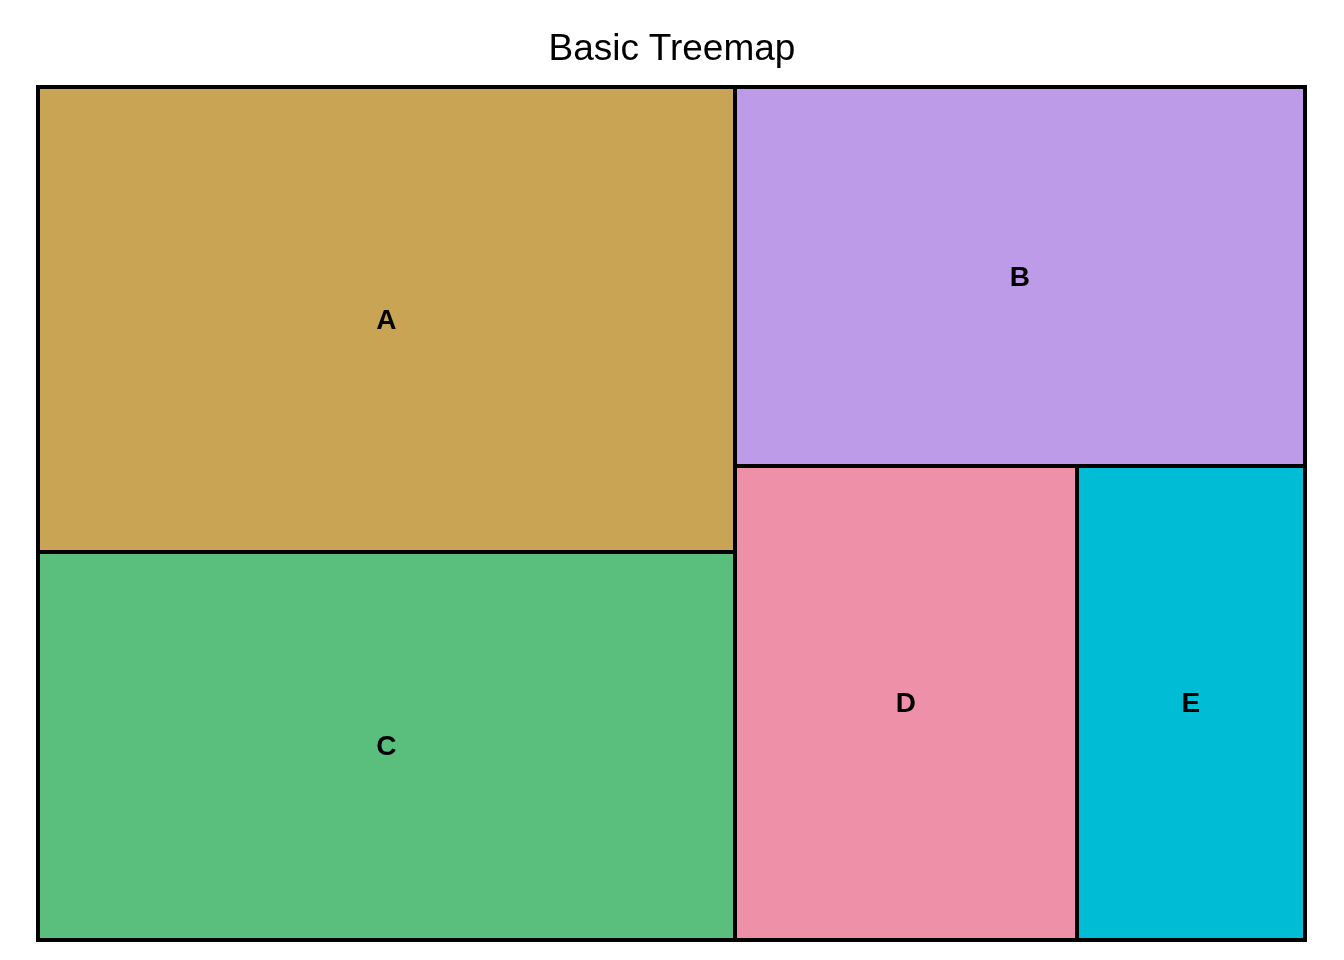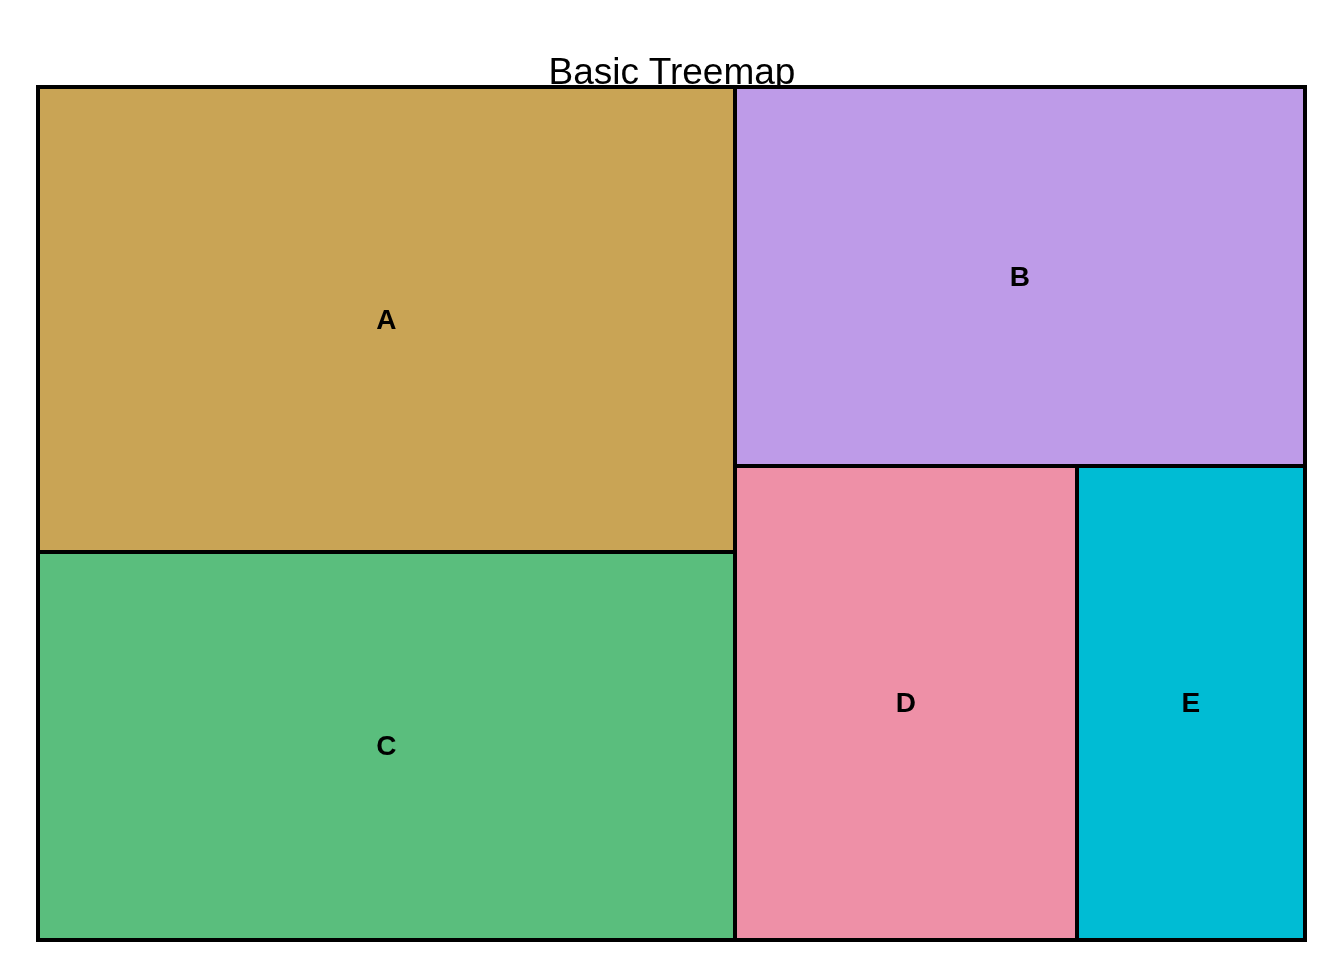--- a/index.html
+++ b/index.html
@@ -9,21 +9,21 @@
     font-family: "Liberation Sans", sans-serif;
     overflow: hidden;
   }
   .figure {
     position: relative;
     width: 1344px; height: 960px;
     background: #ffffff;
   }
   .chart-title {
     position: absolute;
-    top: 52px; left: 0;
+    top: 28px; left: 0;
     width: 1344px;
     text-align: center;
     font-size: 37px;
     font-weight: 400;
     color: #000000;
     line-height: 1.1;
   }
   .treemap {
     position: absolute;
     left: 36px; top: 85px;

